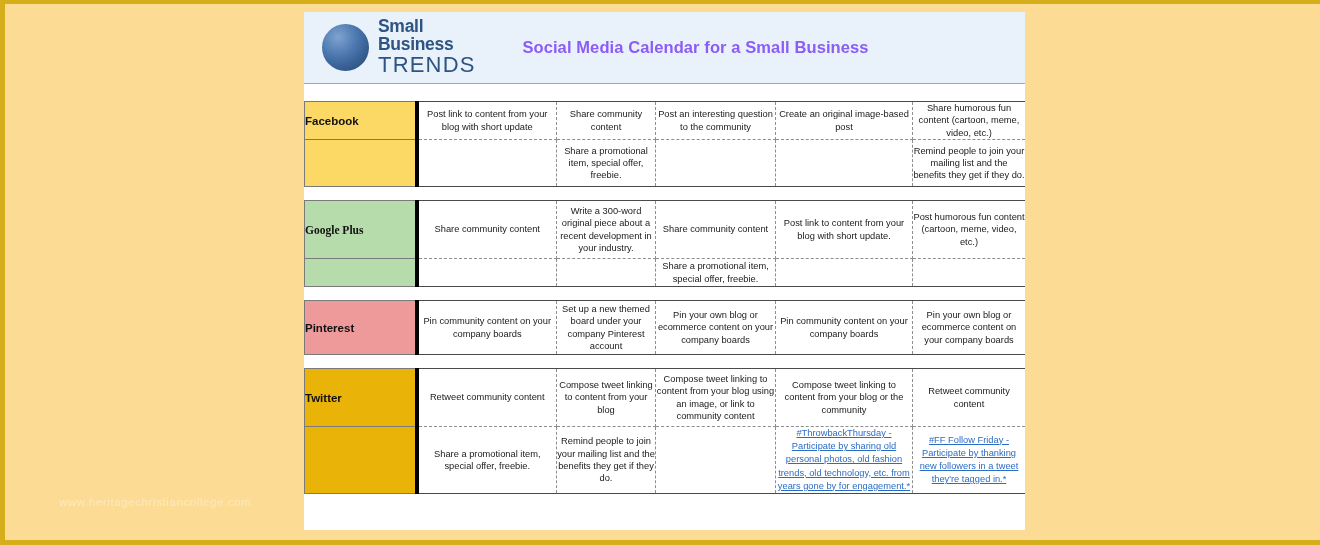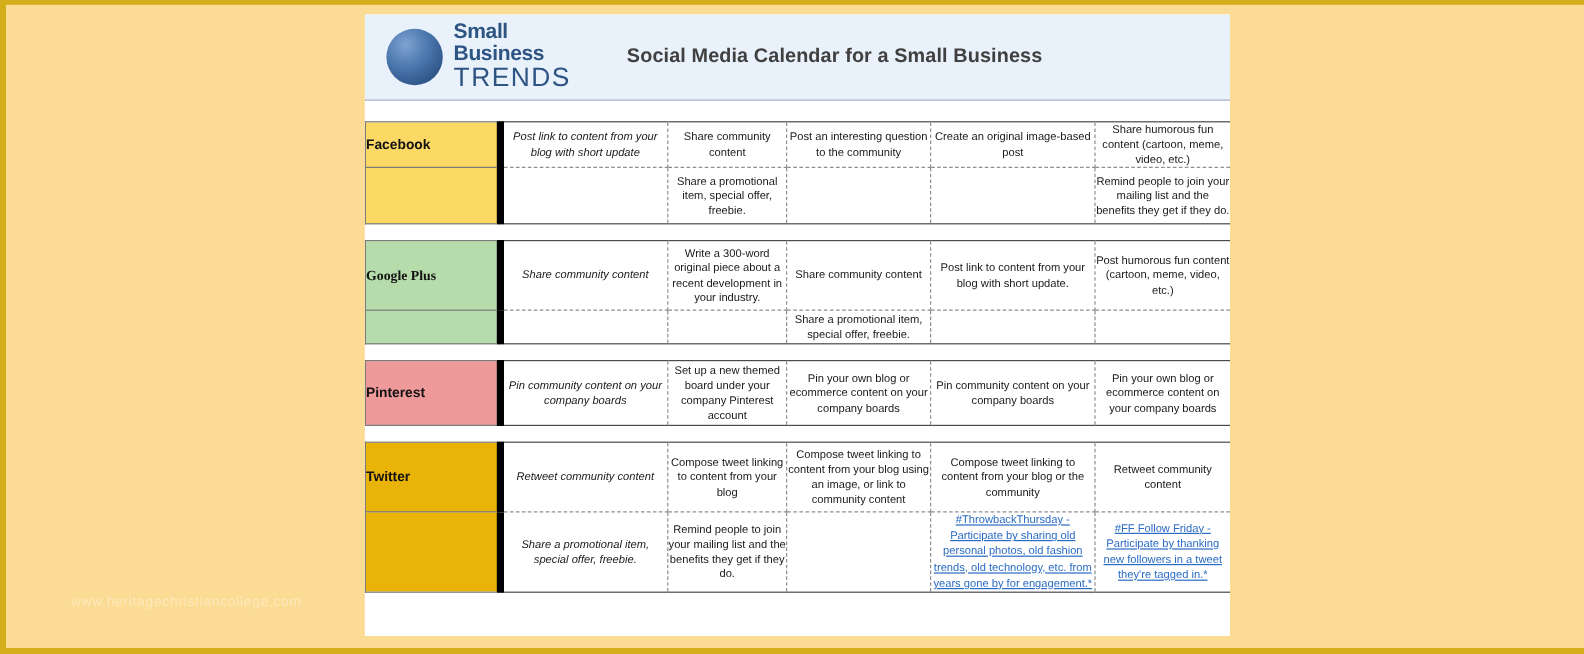--- a/index.html
+++ b/index.html
@@ -85,21 +85,21 @@
     font-weight: normal;
     color: #2d5482;
     letter-spacing: 1.2px;
     display: block;
   }
   #sheet-title {
     flex: 1;
     text-align: center;
     font-size: 16.5px;
     font-weight: bold;
-    color: #404040;
+    color: #8b5cf6;
     padding-right: 120px;
     letter-spacing: 0.1px;
   }
 
   
   table.cal {
     width: 721px;
     border-collapse: collapse;
     table-layout: fixed;
     font-size: 9.3px;
@@ -149,21 +149,21 @@
     border-left: 1px dashed #8e8e8e;
     border-right: 1px dashed #8e8e8e;
     padding: 3px 4px;
     line-height: 1.32;
     background: #fff;
     box-sizing: border-box;
   }
   td.cell.dash-bottom { border-bottom: 1px dashed #8e8e8e; }
   td.cell.solid-top { border-top: 1px solid #4a4a4a; }
   td.cell.solid-bottom { border-bottom: 1px solid #4a4a4a; }
-  td.cell.edge-left { border-left: 6px solid #000000; font-style: italic; }
+  td.cell.edge-left { border-left: 4px solid #000000; }
   td.cell.edge-right { border-right: 1px solid #4a4a4a; }
 
   td.rowlabel {
     font-size: 11.5px;
     font-weight: bold;
     color: #111;
     text-align: left;
     padding-left: 8px;
     border: 1px solid #7a7a7a;
     box-sizing: border-box;

